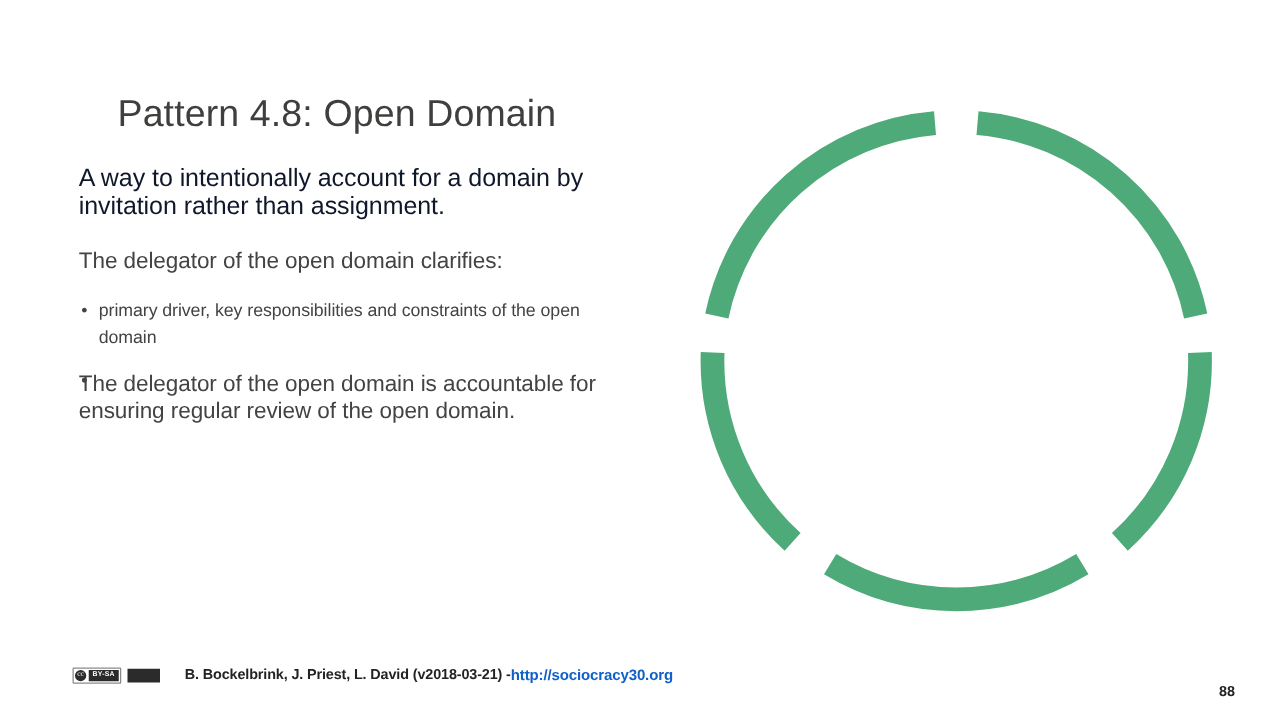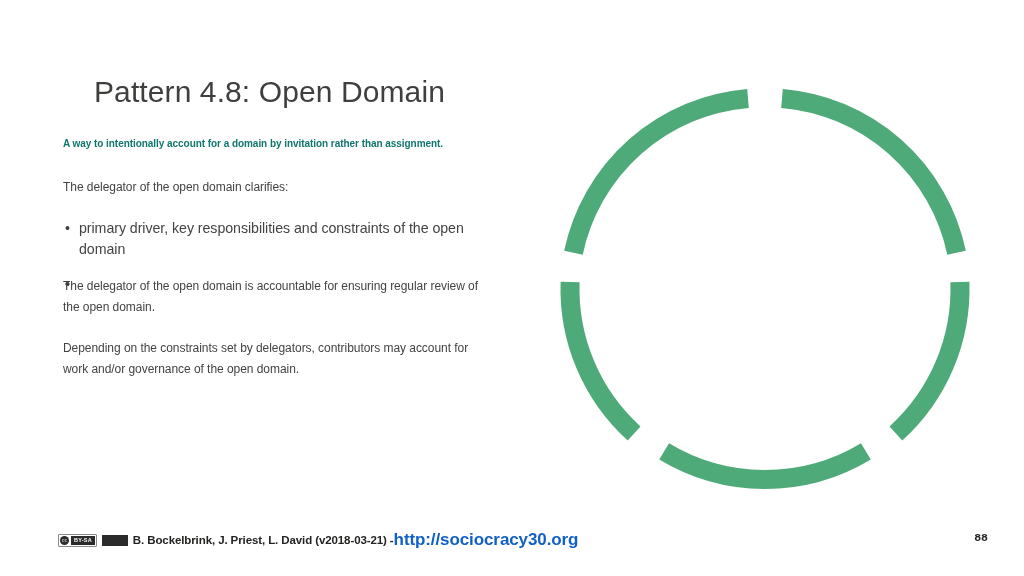--- a/index.html
+++ b/index.html
@@ -42,30 +42,30 @@
 
   
   .content-col {
     position: absolute;
     left: 63px;
     top: 133px;
     width: 430px;
   }
 
   .lead-para {
-    font-size: 10px;
-    font-weight: 700;
+    font-size: 20px;
+    font-weight: 400;
     line-height: 21.5px;
-    color: #0f766e;
+    color: #0f172a;
     margin: 0 0 22px 0;
     letter-spacing: -0.05px;
   }
 
   .body-para {
-    font-size: 12px;
+    font-size: 18px;
     font-weight: 400;
     line-height: 21px;
     color: #434342;
     margin: 0 0 20px 0;
     letter-spacing: -0.05px;
   }
 
   .bullet-list {
     list-style: none;
     margin: 0 0 16px 0;
@@ -166,40 +166,39 @@
     background: #2b2b2b;
     margin-left: 2px;
   }
 
   .footer-attrib {
     font-size: 11.5px;
     font-weight: 700;
     color: #232322;
     letter-spacing: -0.1px;
     white-space: nowrap;
-    margin-left: 5px;
+    margin-left: 20px;
   }
   .footer-link {
-    font-size: 17px;
+    font-size: 12px;
     font-weight: 700;
     color: #1060c9;
     letter-spacing: -0.1px;
     text-decoration: none;
     white-space: nowrap;
   }
 
   .footer-page {
     position: absolute;
     right: 36px;
-    top: 0;
+    top: 16px;
     font-size: 11.5px;
     font-weight: 700;
     color: #232322;
     line-height: 20px;
-    font-family: Liberation Mono, monospace;
   }
 </style>
 </head>
 <body>
 
 <div class="slide">
 
   <h1 class="slide-title">Pattern 4.8: Open Domain</h1>
 
   <div class="content-col">
@@ -216,21 +215,20 @@
       <li class="bullet-item">
         <span class="bullet-dot">•</span>
       </li>
       <li class="bullet-item">
         <span class="bullet-dot">•</span>
       </li>
     </ul>
 
     <div class="para-group-lower">
       <p class="body-para">The delegator of the open domain is accountable for ensuring regular review of the open domain.</p>
-      <p class="body-para">Depending on the constraints set by delegators, contributors may account for work and/or governance of the open domain.</p>
     </div>
   </div>
 
   <div class="diagram">
     <svg width="440" height="440" viewBox="0 0 440 440" xmlns="http://www.w3.org/2000/svg">
       <g fill="none" stroke="#4faa79" stroke-width="19" stroke-linecap="butt">
 
         <path d="M 28.45 182.76
                  A 195 195 0 0 1 203.00 28.45"></path>
 

